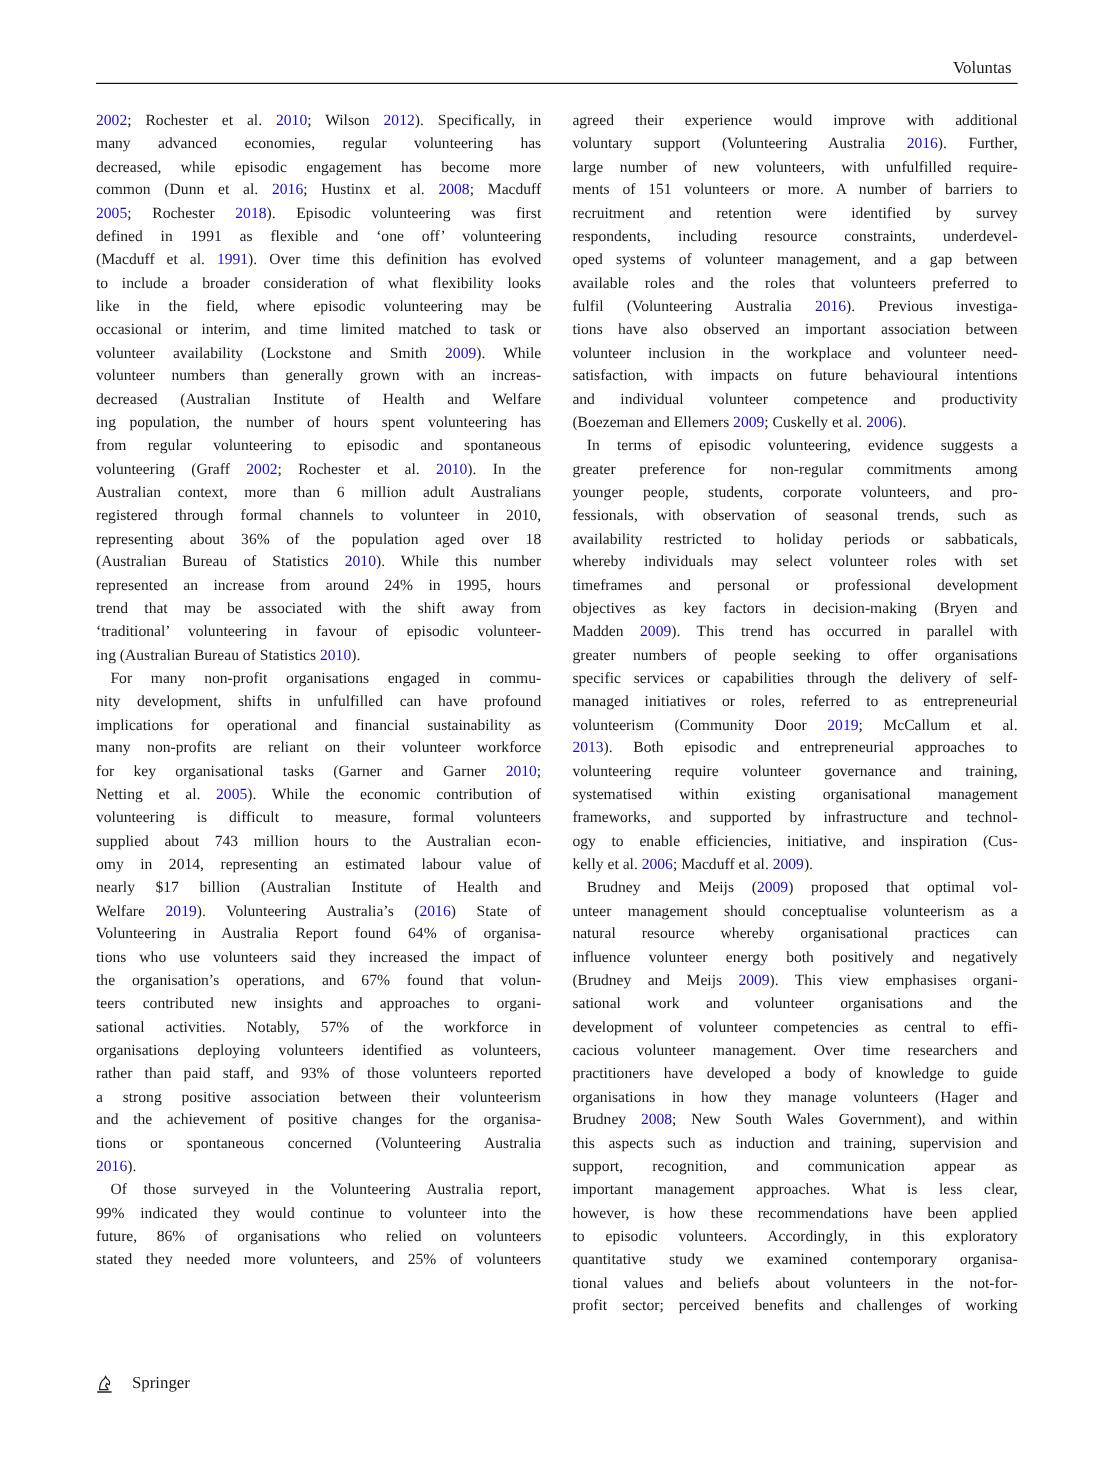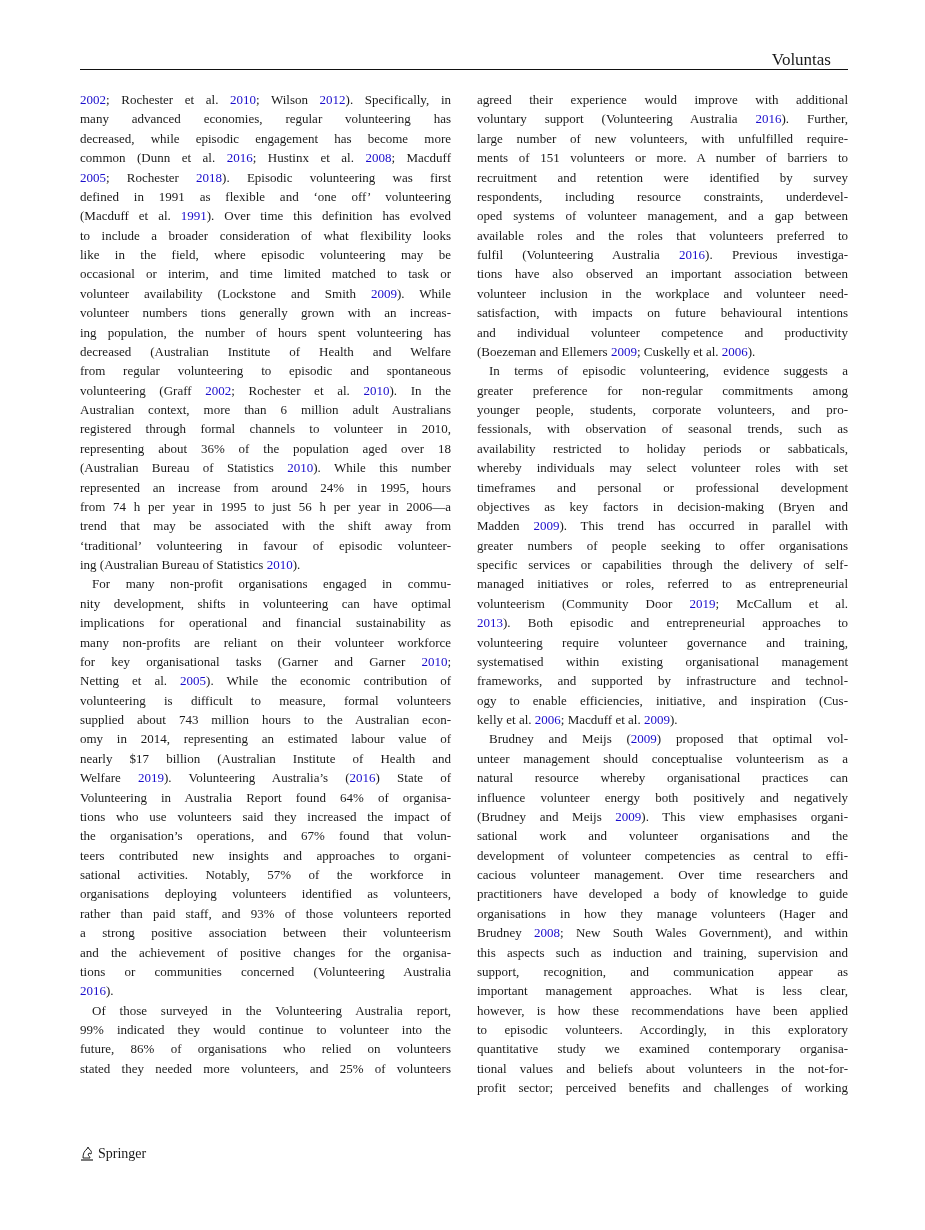--- a/index.html
+++ b/index.html
@@ -1,82 +1,81 @@
 <!DOCTYPE html>
 <html><head>
 <meta charset="utf-8">
 <style>
   html, body { margin: 0; padding: 0; background: #ffffff; }
   body { width: 925px; height: 1230px; position: relative; overflow: hidden;
          font-family: "Liberation Serif", "DejaVu Serif", serif; color: #1a1a1a; }
-  .running-head { position: absolute; top: 50px; right: 94px; font-size: 17px; text-align: right; }
+  .running-head { position: absolute; top: 50px; right: 82px; font-size: 14px; text-align: right; }
   .head-rule { position: absolute; top: 69px; left: 80px; width: 768px; height: 0; border-top: 1.6px solid #111; }
   .col { position: absolute; top: 90px; width: 371px; font-size: 13px; line-height: 19.38px; }
   .col.left { left: 80px; }
   .col.right { left: 477px; }
   .line { display: block; height: 19.38px; white-space: nowrap; text-align: justify; text-align-last: justify; }
   .line.last { text-align-last: left; }
   .line.indent { text-indent: 12px; }
   .cite { color: #1a0dcc; }
-  .footer { position: absolute; top: 1146px; left: 80px; font-size: 14px; display: flex; align-items: center; gap: 4px; }
+  .footer { position: absolute; top: 1146px; left: 80px; font-size: 14px; display: flex; align-items: center; gap: 16px; }
   .footer svg { width: 14px; height: 16px; }
 </style>
 </head>
 <body>
 
 <div class="running-head">Voluntas</div>
 <div class="head-rule"></div>
 
 <div class="col left">
     <span class="line"><span class="cite">2002</span><span>; Rochester et al. </span><span class="cite">2010</span><span>; Wilson </span><span class="cite">2012</span><span>). Specifically, in</span></span>
     <span class="line"><span>many advanced economies, regular volunteering has</span></span>
     <span class="line"><span>decreased, while episodic engagement has become more</span></span>
     <span class="line"><span>common (Dunn et al. </span><span class="cite">2016</span><span>; Hustinx et al. </span><span class="cite">2008</span><span>; Macduff</span></span>
     <span class="line"><span class="cite">2005</span><span>; Rochester </span><span class="cite">2018</span><span>). Episodic volunteering was first</span></span>
     <span class="line"><span>defined in 1991 as flexible and ‘one off’ volunteering</span></span>
     <span class="line"><span>(Macduff et al. </span><span class="cite">1991</span><span>). Over time this definition has evolved</span></span>
     <span class="line"><span>to include a broader consideration of what flexibility looks</span></span>
     <span class="line"><span>like in the field, where episodic volunteering may be</span></span>
     <span class="line"><span>occasional or interim, and time limited matched to task or</span></span>
     <span class="line"><span>volunteer availability (Lockstone and Smith </span><span class="cite">2009</span><span>). While</span></span>
-    <span class="line"><span>volunteer numbers tions generally grown with an increas-</span></span>
+    <span class="line"><span>volunteer numbers than generally grown with an increas-</span></span>
+    <span class="line"><span>decreased (Australian Institute of Health and Welfare</span></span>
     <span class="line"><span>ing population, the number of hours spent volunteering has</span></span>
-    <span class="line"><span>decreased (Australian Institute of Health and Welfare</span></span>
     <span class="line"><span>from regular volunteering to episodic and spontaneous</span></span>
     <span class="line"><span>volunteering (Graff </span><span class="cite">2002</span><span>; Rochester et al. </span><span class="cite">2010</span><span>). In the</span></span>
     <span class="line"><span>Australian context, more than 6 million adult Australians</span></span>
     <span class="line"><span>registered through formal channels to volunteer in 2010,</span></span>
     <span class="line"><span>representing about 36% of the population aged over 18</span></span>
     <span class="line"><span>(Australian Bureau of Statistics </span><span class="cite">2010</span><span>). While this number</span></span>
     <span class="line"><span>represented an increase from around 24% in 1995, hours</span></span>
-    <span class="line"><span>from 74 h per year in 1995 to just 56 h per year in 2006—a</span></span>
     <span class="line"><span>trend that may be associated with the shift away from</span></span>
     <span class="line"><span>‘traditional’ volunteering in favour of episodic volunteer-</span></span>
     <span class="line last"><span>ing (Australian Bureau of Statistics </span><span class="cite">2010</span><span>).</span></span>
     <span class="line indent"><span>For many non-profit organisations engaged in commu-</span></span>
-    <span class="line"><span>nity development, shifts in volunteering can have optimal</span></span>
+    <span class="line"><span>nity development, shifts in unfulfilled can have profound</span></span>
     <span class="line"><span>implications for operational and financial sustainability as</span></span>
     <span class="line"><span>many non-profits are reliant on their volunteer workforce</span></span>
     <span class="line"><span>for key organisational tasks (Garner and Garner </span><span class="cite">2010</span><span>;</span></span>
     <span class="line"><span>Netting et al. </span><span class="cite">2005</span><span>). While the economic contribution of</span></span>
     <span class="line"><span>volunteering is difficult to measure, formal volunteers</span></span>
     <span class="line"><span>supplied about 743 million hours to the Australian econ-</span></span>
     <span class="line"><span>omy in 2014, representing an estimated labour value of</span></span>
     <span class="line"><span>nearly $17 billion (Australian Institute of Health and</span></span>
     <span class="line"><span>Welfare </span><span class="cite">2019</span><span>). Volunteering Australia’s (</span><span class="cite">2016</span><span>) State of</span></span>
     <span class="line"><span>Volunteering in Australia Report found 64% of organisa-</span></span>
     <span class="line"><span>tions who use volunteers said they increased the impact of</span></span>
     <span class="line"><span>the organisation’s operations, and 67% found that volun-</span></span>
     <span class="line"><span>teers contributed new insights and approaches to organi-</span></span>
     <span class="line"><span>sational activities. Notably, 57% of the workforce in</span></span>
     <span class="line"><span>organisations deploying volunteers identified as volunteers,</span></span>
     <span class="line"><span>rather than paid staff, and 93% of those volunteers reported</span></span>
     <span class="line"><span>a strong positive association between their volunteerism</span></span>
     <span class="line"><span>and the achievement of positive changes for the organisa-</span></span>
-    <span class="line"><span>tions or communities concerned (Volunteering Australia</span></span>
+    <span class="line"><span>tions or spontaneous concerned (Volunteering Australia</span></span>
     <span class="line last"><span class="cite">2016</span><span>).</span></span>
     <span class="line indent"><span>Of those surveyed in the Volunteering Australia report,</span></span>
     <span class="line"><span>99% indicated they would continue to volunteer into the</span></span>
     <span class="line"><span>future, 86% of organisations who relied on volunteers</span></span>
     <span class="line"><span>stated they needed more volunteers, and 25% of volunteers</span></span>
   </div>
 <div class="col right">
     <span class="line"><span>agreed their experience would improve with additional</span></span>
     <span class="line"><span>voluntary support (Volunteering Australia </span><span class="cite">2016</span><span>). Further,</span></span>
     <span class="line"><span>large number of new volunteers, with unfulfilled require-</span></span>

